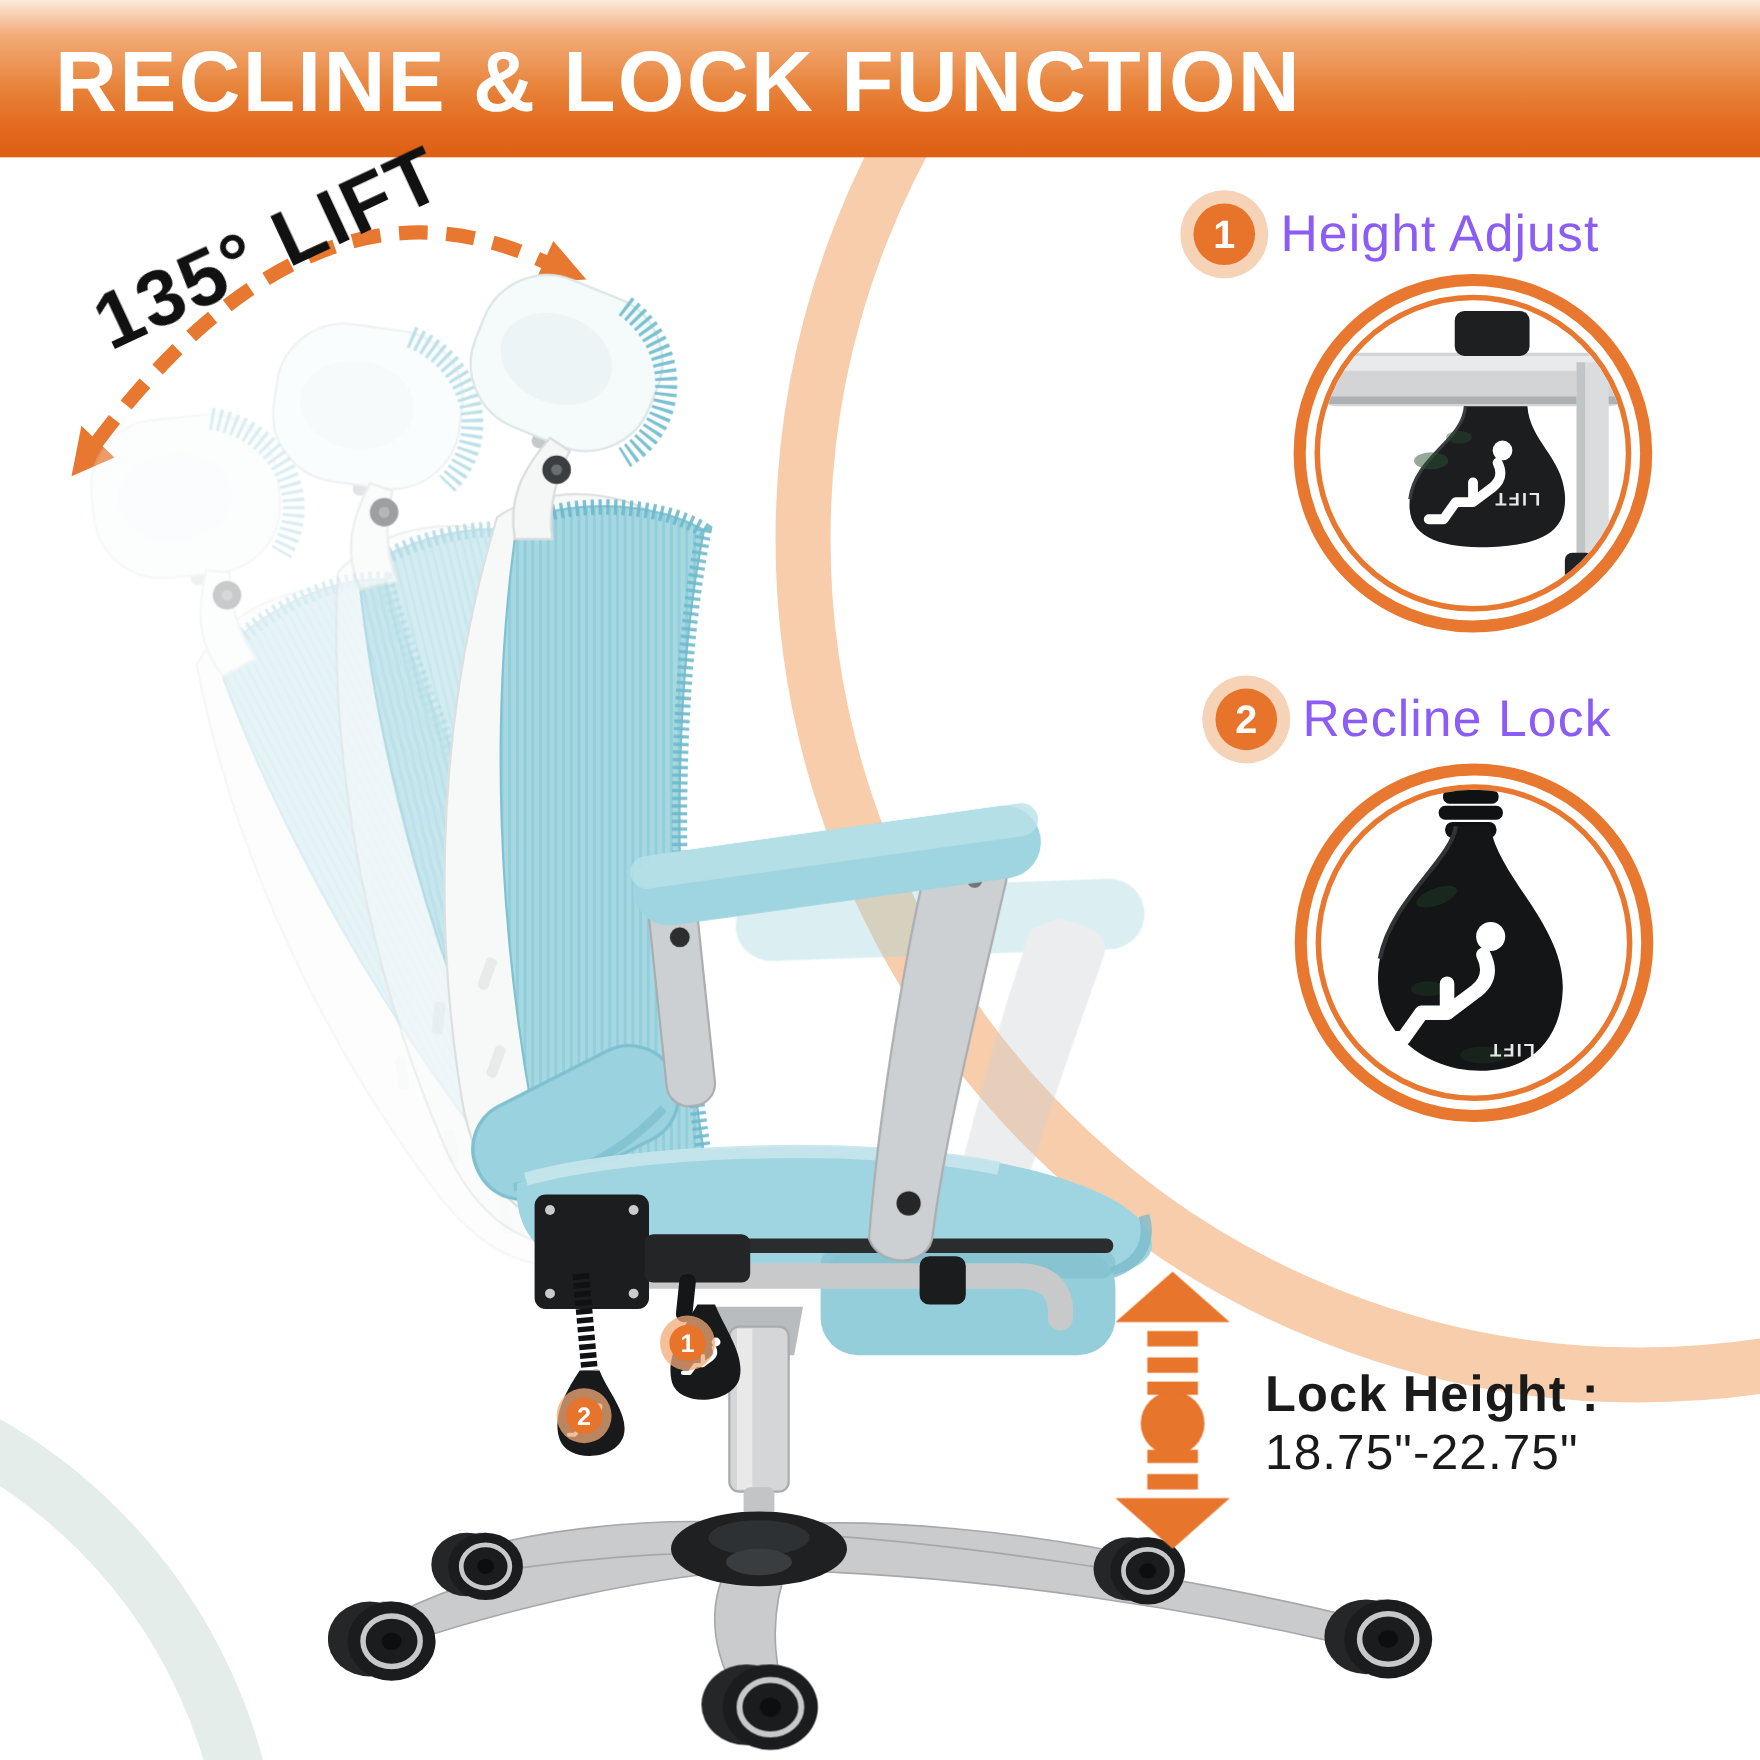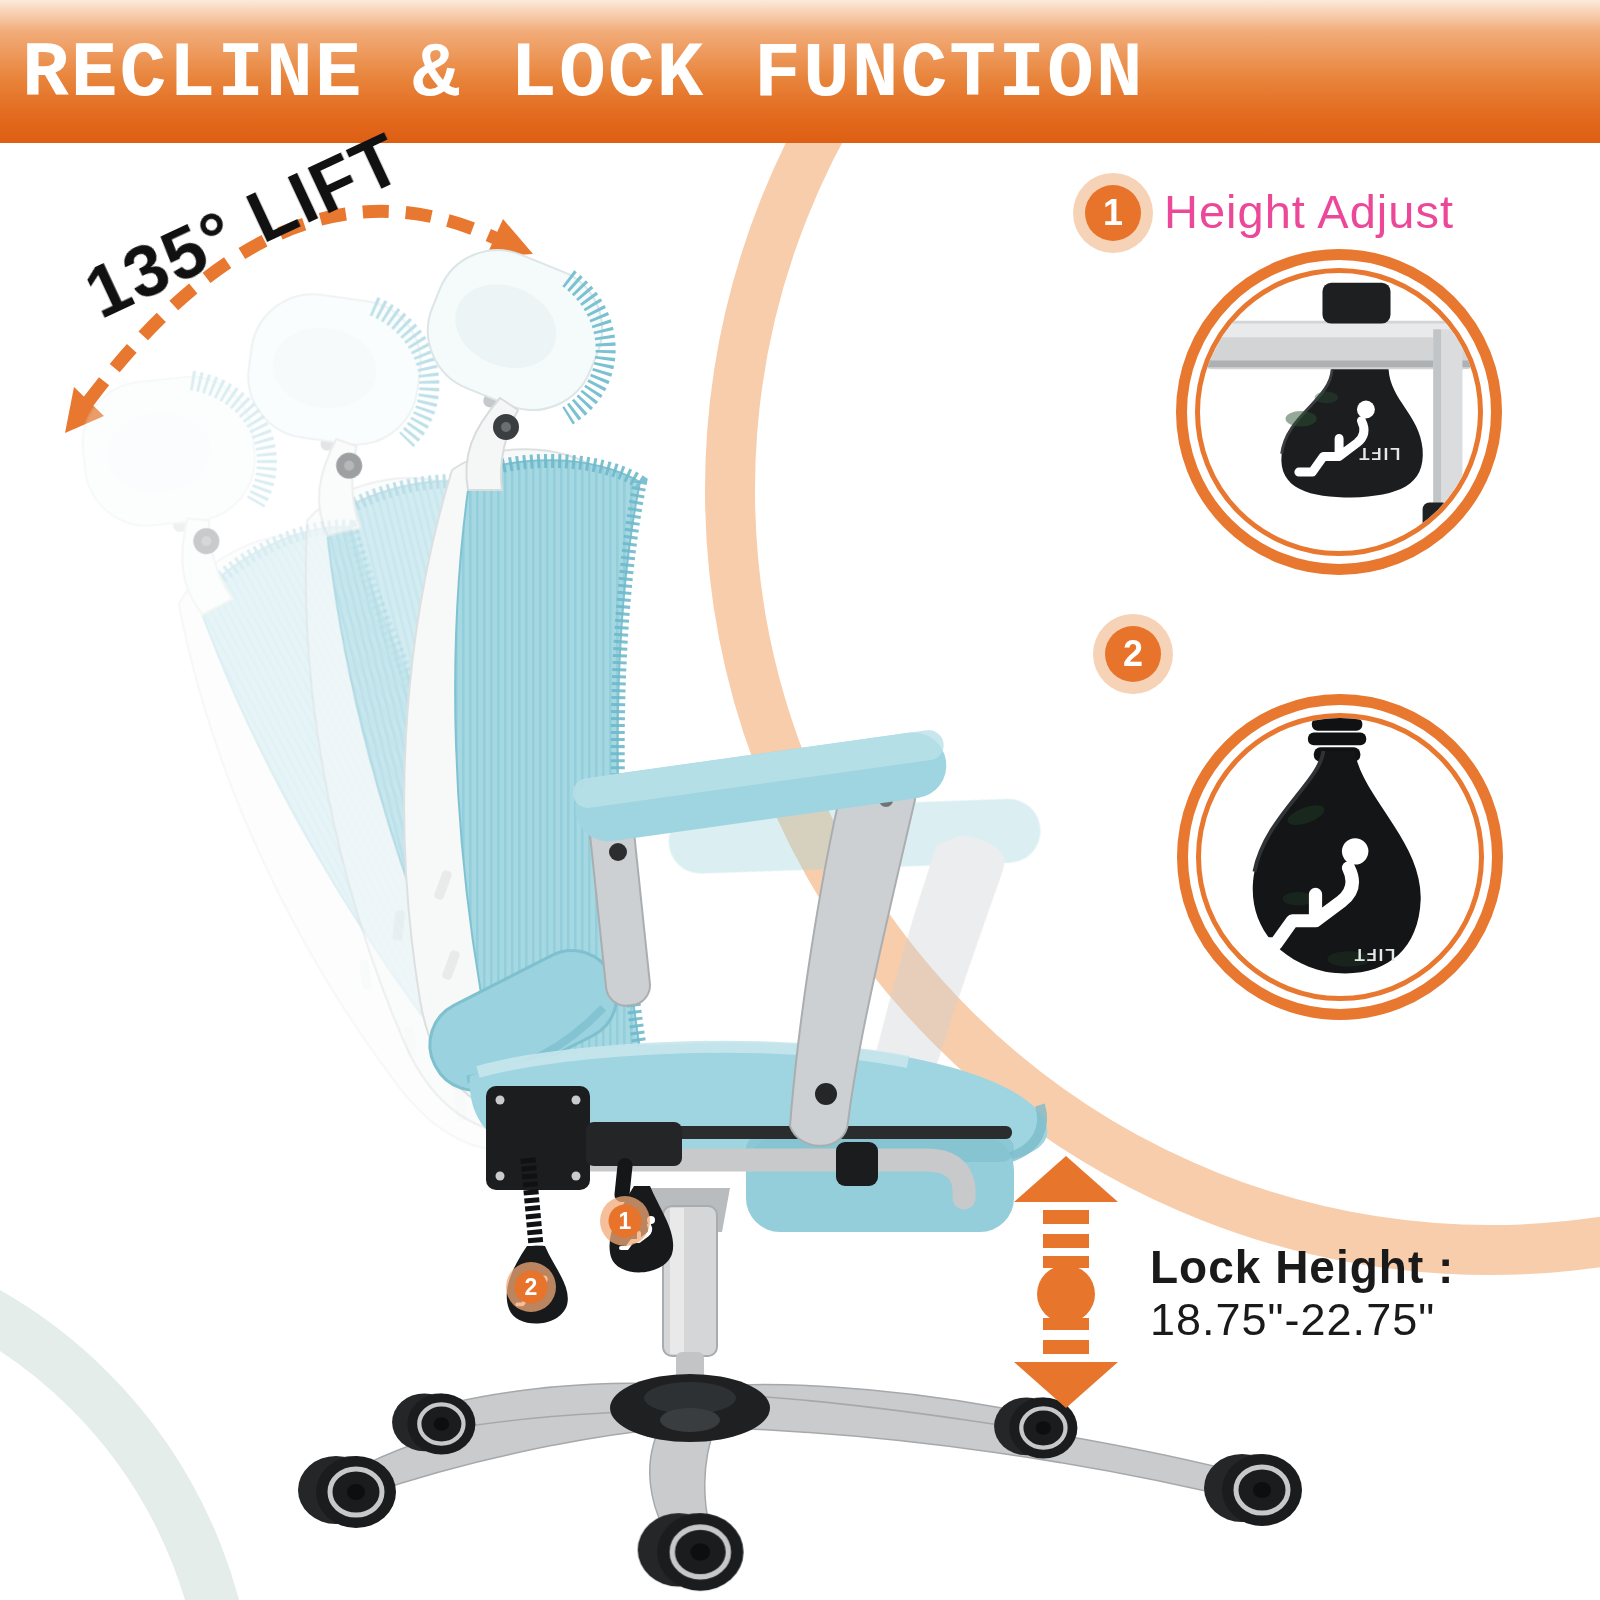--- a/index.html
+++ b/index.html
@@ -1,32 +1,32 @@
 <!DOCTYPE html>
 <html><head>
 <meta charset="utf-8">
 <style>
   html,body{margin:0;padding:0;background:#ffffff;}
   #stage{position:relative;width:1600px;height:1600px;overflow:hidden;background:#ffffff;
          font-family:"Liberation Sans",sans-serif;color:#1a1a1a;}
   
   .banner{position:absolute;left:0;top:0;width:1600px;height:143px;
     background:linear-gradient(180deg,#FBEADB 0%,#F2AC79 22%,#E8843B 55%,#E2691D 82%,#DD5F14 100%);}
-  .banner h1{margin:0;padding:0 0 0 22px;line-height:148px;font-size:78px;font-weight:800;
-    letter-spacing:2px;color:#ffffff;white-space:nowrap;font-family:Liberation Mono, monospace;}
+  .banner h1{margin:0;padding:0 0 0 50px;line-height:148px;font-size:78px;font-weight:800;
+    letter-spacing:2px;color:#ffffff;white-space:nowrap;}
   
   .art{position:absolute;left:0;top:0;width:1600px;height:1600px;}
   
   .lift-label{position:absolute;left:90px;top:256px;font-size:72px;font-weight:bold;
     letter-spacing:2px;color:#111;white-space:nowrap;transform-origin:0 50%;transform:rotate(-25deg);}
   
   .halo{position:absolute;width:80px;height:80px;border-radius:50%;background:#F6D2B6;}
   .halo .dot{position:absolute;inset:12px;border-radius:50%;background:#E8732A;color:#fff;
     font-size:36px;font-weight:bold;display:flex;align-items:center;justify-content:center;}
-  .callout-label{position:absolute;font-size:47px;font-weight:500;color:#ec4899;
+  .callout-label{position:absolute;font-size:47px;font-weight:500;color:#8b5cf6;
     letter-spacing:1px;white-space:nowrap;line-height:56px;}
   
   .inset{position:absolute;width:326px;height:326px;border:11px solid #E8772F;border-radius:50%;
     background:#fff;box-sizing:border-box;}
   .inset .inset-inner{position:absolute;inset:8px;border:5px solid #E8772F;border-radius:50%;
     overflow:hidden;background:#fff;}
   .inset svg{position:absolute;left:0;top:0;width:100%;height:100%;}
   .liftTxt{fill:#E4E8E7;font-family:"Liberation Sans",sans-serif;font-size:17px;font-weight:bold;
     letter-spacing:2px;text-anchor:middle;}
   .marker{fill:#ffffff;font-family:"Liberation Sans",sans-serif;font-size:23px;font-weight:bold;
@@ -248,20 +248,21 @@
         <ellipse cx="130" cy="128" rx="12" ry="6" fill="#2B5134" opacity=".4"></ellipse>
         <use href="#person" transform="translate(150,168) scale(1.15) rotate(180)"></use>
         <text class="liftTxt" transform="translate(184,180) rotate(180)">LIFT</text>
       </svg>
     </div>
   </div>
 
   <div class="halo" style="left:1093px;top:614px;">
     <div class="dot">2</div>
   </div>
+  <div class="callout-label" style="left:1184px;top:625px;">Recline Lock</div>
 
   <div class="inset" style="left:1177px;top:694px;">
     <div class="inset-inner">
       <svg viewBox="0 0 286 286">
         <rect x="114" y="0" width="52" height="13" rx="6" fill="#0F1113"></rect>
         <rect x="110" y="15" width="60" height="13" rx="6" fill="#0F1113"></rect>
         <rect x="116" y="30" width="48" height="15" rx="7" fill="#0F1113"></rect>
         <path d="M126,34 C122,66 66,102 55,158 C45,210 78,250 128,261 C183,270 224,244 226,187
                  C228,128 166,82 158,34 Z" fill="#131517"></path>
         <path d="M126,34 C122,66 66,102 55,158" fill="none" stroke="#303336" stroke-width="4"></path>

